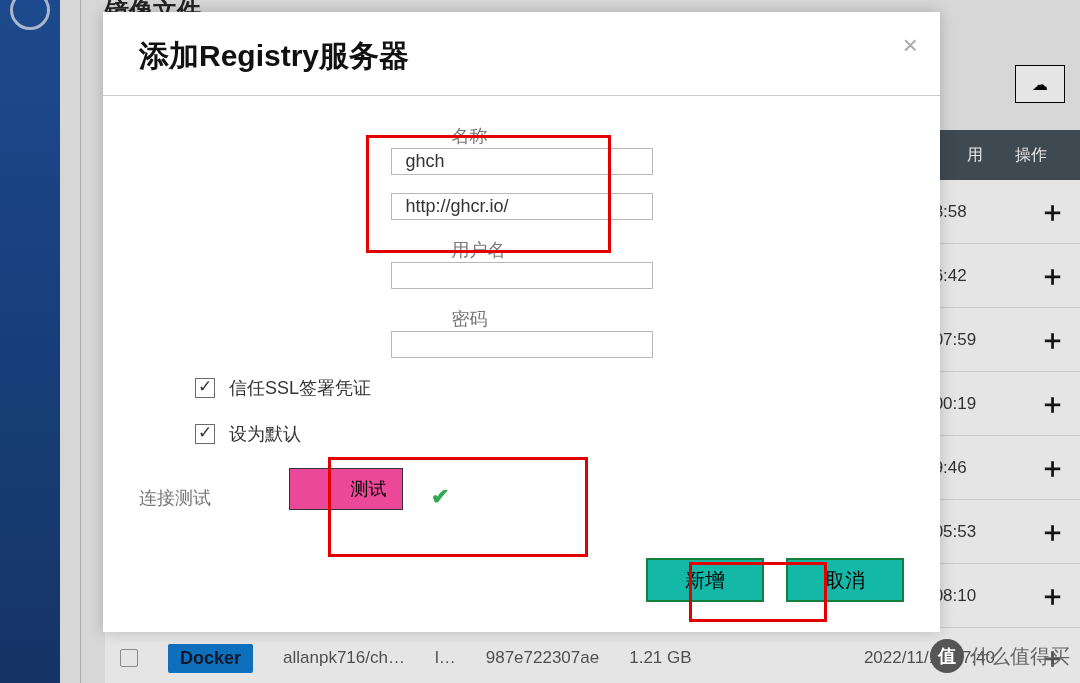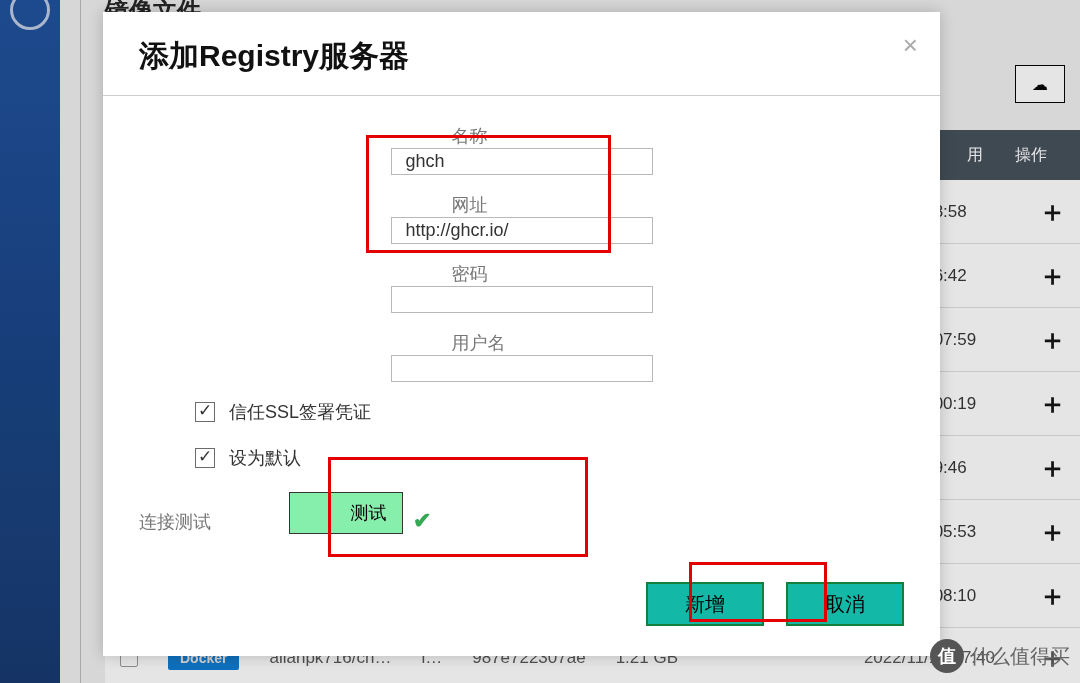--- a/index.html
+++ b/index.html
@@ -97,23 +97,23 @@
     gap: 30px;
     padding-left: 15px;
   }
   .bg-checkbox {
     width:18px; height:18px;
     border:1px solid #999;
     border-radius:2px;
   }
   .bg-docker-badge {
     background: #0b7ad1;
-    color: #e5e5e5;
+    color: #0f172a;
     padding: 4px 12px;
-    font-size: 14px;
+    font-size: 18px;
     border-radius: 2px;
     font-weight: bold;
   }
 
   
   .overlay {
     position: absolute;
     top: 0; left: 0; right: 0; bottom: 0;
     background: rgba(100,100,100,0.05);
   }
@@ -196,26 +196,27 @@
   .test-row {
     display: flex;
     align-items: flex-end;
     margin-top: 10px;
     gap: 10px;
   }
   .test-btn {
     width: 114px;
     height: 42px;
     border: 1px solid #333;
-    background: #86efac;
+    background: #ec4899;
     font-size: 18px;
     cursor: pointer;
     display: flex;
     align-items: center;
     justify-content: center;
+    margin-right: 18px;
     padding-left: 45px;
   }
   .check-icon { color: #34a853; font-size: 22px; font-weight: bold; }
 
   .modal-actions {
     display: flex;
     justify-content: flex-end;
     gap: 22px;
     margin-top: 48px;
   }
@@ -337,30 +338,29 @@
 <div class="modal">
   <div class="modal-close">×</div>
   <div class="modal-title">添加Registry服务器</div>
   <div class="modal-divider"></div>
 
   <div class="form-row">
     <div class="form-label">名称</div>
     <input class="form-input" value="ghch" style="">
   </div>
   <div class="form-row">
-    <div class="form-label">网址</div>
     <input class="form-input" value="http://ghcr.io/" style="">
+  </div>
+  <div class="form-row">
+    <div class="form-label">用户名</div>
+    <input class="form-input" value="" style="">
   </div>
   <div class="form-row">
     <div class="form-label">密码</div>
     <input class="form-input" type="password" value="" style="">
-  </div>
-  <div class="form-row">
-    <div class="form-label">用户名</div>
-    <input class="form-input" value="" style="">
   </div>
 
   <div class="checkbox-row">
     <div class="chk checked"></div>
     <div class="chk-label">信任SSL签署凭证</div>
   </div>
   <div class="checkbox-row">
     <div class="chk checked"></div>
     <div class="chk-label">设为默认</div>
   </div>

